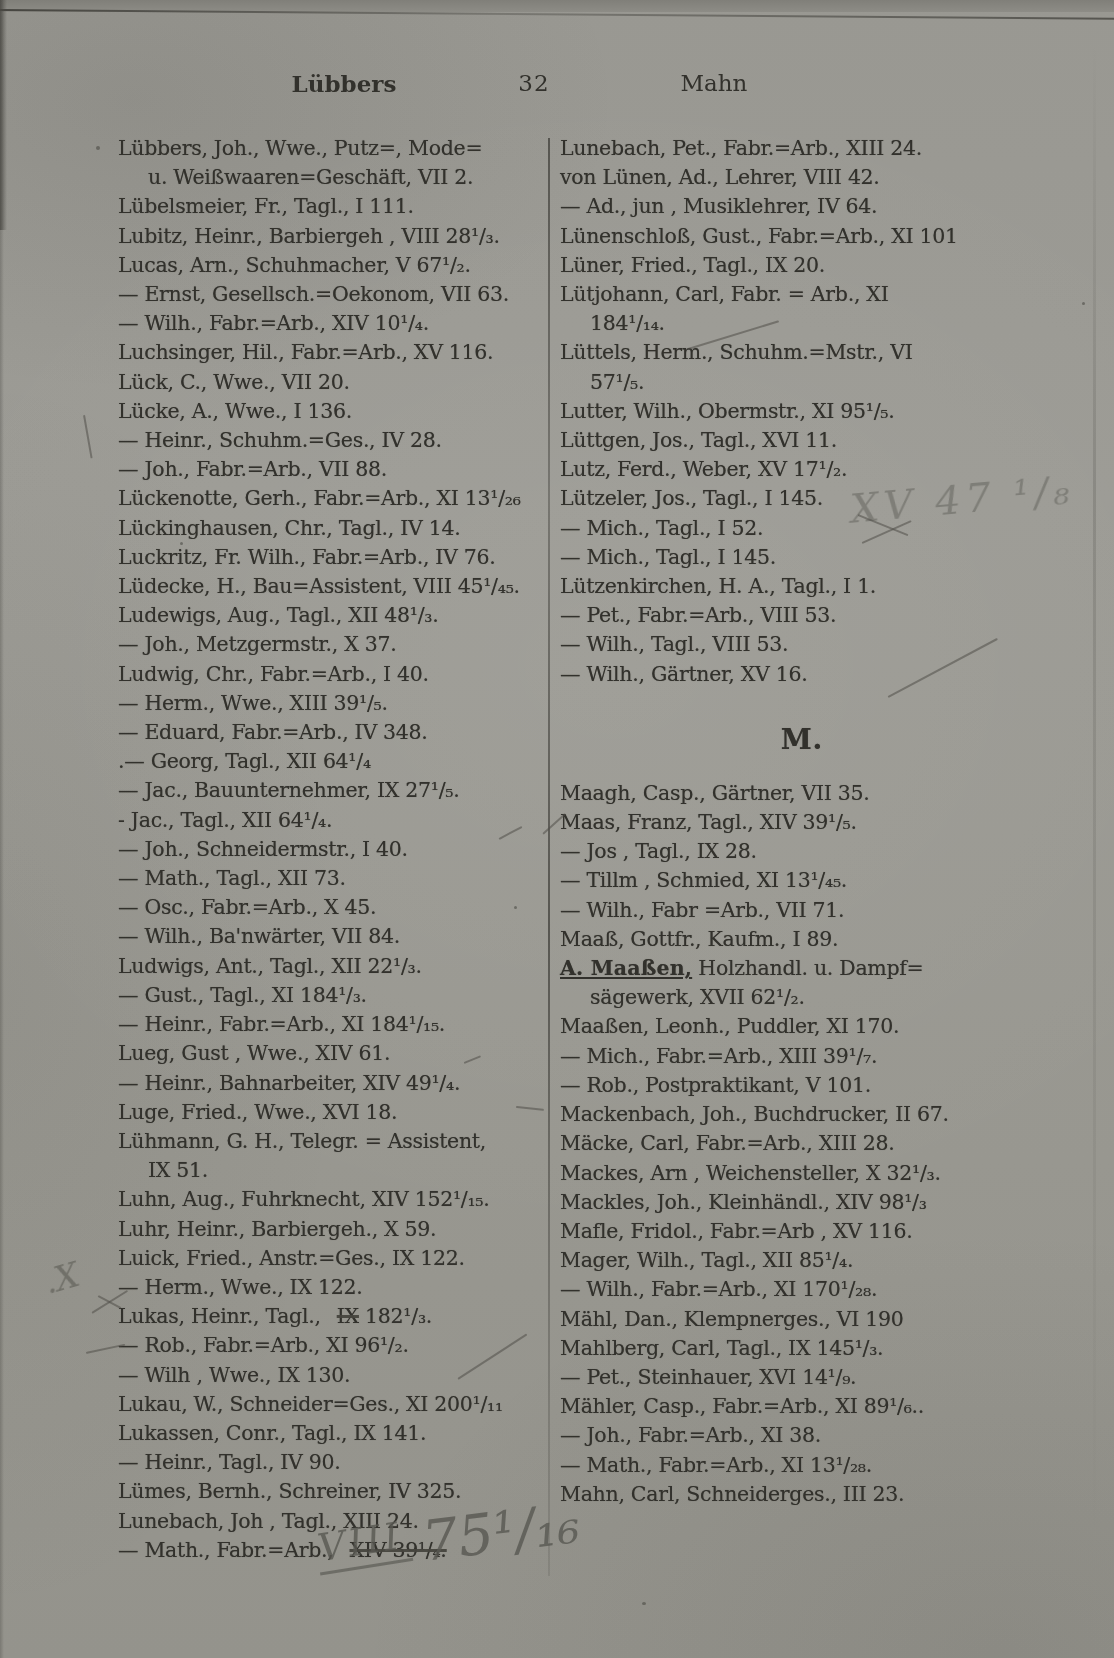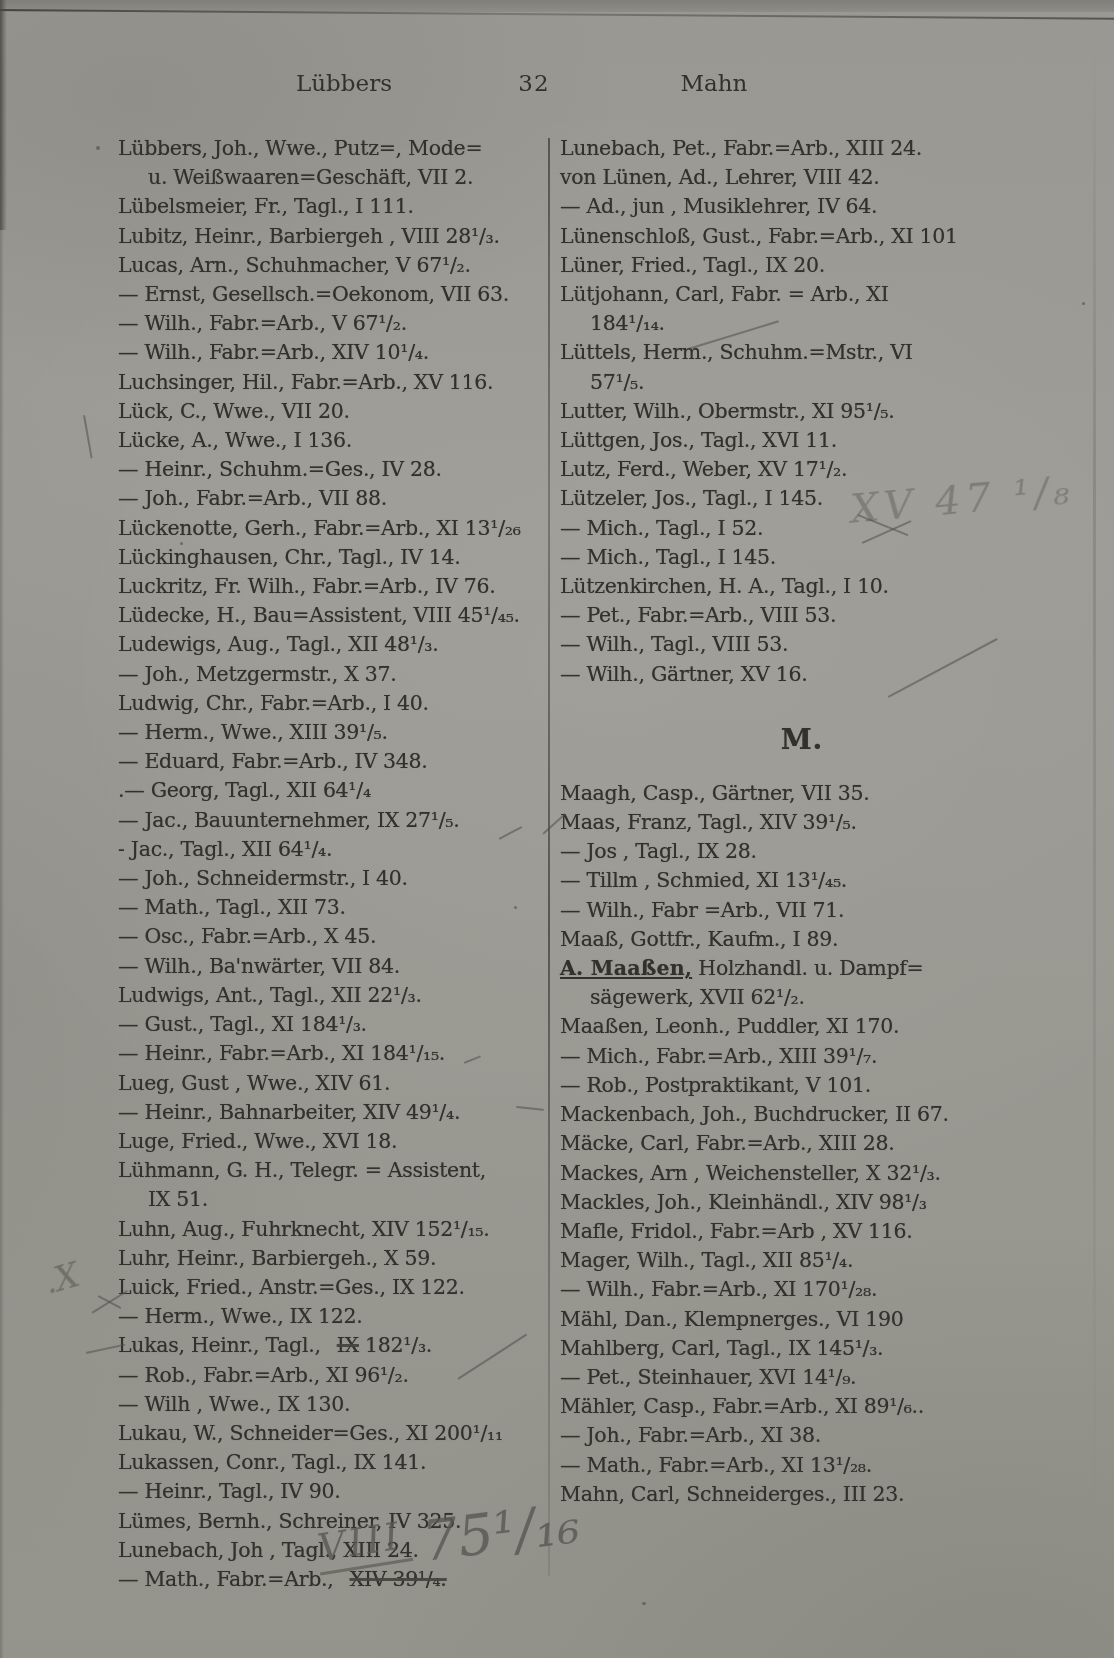--- a/index.html
+++ b/index.html
@@ -20,21 +20,21 @@
     transform:rotate(0.45deg);transform-origin:0 0;}
   .edge-left{position:absolute;top:0;left:0;width:7px;height:230px;
     background:linear-gradient(90deg,rgba(74,73,68,.8),rgba(74,73,68,0));}
   .edge-left2{position:absolute;top:0;left:0;width:4px;height:100%;
     background:linear-gradient(90deg,rgba(74,73,68,.35),rgba(74,73,68,0));}
   .crease-right{position:absolute;top:40px;left:1093px;width:3px;height:1500px;
     background:linear-gradient(rgba(70,69,64,0),rgba(70,69,64,.22) 30%,rgba(70,69,64,.12) 65%,rgba(70,69,64,0));}
 
   .running-header{position:absolute;top:70px;left:0;width:100%;height:30px;font-size:23px;}
   .gw{position:absolute;text-align:center;}
-  .gw-left{left:254px;width:180px;}
+  .gw-left{left:254px;width:180px;font-weight:bold;}
   .gw-num{left:484px;width:100px;letter-spacing:1px;}
   .gw-right{left:624px;width:180px;}
 
   .columns{position:absolute;top:134px;left:0;width:100%;}
   .col{position:absolute;top:0;}
   .col-left{left:118px;width:418px;}
   .col-right{left:560px;width:484px;}
   .divider{position:absolute;left:548px;top:4px;width:2px;height:1438px;
     background:linear-gradient(rgba(58,57,52,.7),rgba(58,57,52,.4) 25%,rgba(58,57,52,.7) 55%,rgba(58,57,52,.3) 85%,rgba(58,57,52,.15));}
 
@@ -79,21 +79,20 @@
   </div>
 
   <div class="columns">
     <div class="col col-left">
         <div class="entry-line"><span>Lübbers, Joh., Wwe., Putz=, Mode=</span></div>
         <div class="entry-line cont"><span>u. Weißwaaren=Geschäft, VII 2.</span></div>
         <div class="entry-line"><span>Lübelsmeier, Fr., Tagl., I 111.</span></div>
         <div class="entry-line"><span>Lubitz, Heinr., Barbiergeh , VIII 28¹/₃.</span></div>
         <div class="entry-line"><span>Lucas, Arn., Schuhmacher, V 67¹/₂.</span></div>
         <div class="entry-line"><span>— Ernst, Gesellsch.=Oekonom, VII 63.</span></div>
-        <div class="entry-line"><span>— Wilh., Fabr.=Arb., V 67¹/₂.</span></div>
         <div class="entry-line"><span>— Wilh., Fabr.=Arb., XIV 10¹/₄.</span></div>
         <div class="entry-line"><span>Luchsinger, Hil., Fabr.=Arb., XV 116.</span></div>
         <div class="entry-line"><span>Lück, C., Wwe., VII 20.</span></div>
         <div class="entry-line"><span>Lücke, A., Wwe., I 136.</span></div>
         <div class="entry-line"><span>— Heinr., Schuhm.=Ges., IV 28.</span></div>
         <div class="entry-line"><span>— Joh., Fabr.=Arb., VII 88.</span></div>
         <div class="entry-line"><span>Lückenotte, Gerh., Fabr.=Arb., XI 13¹/₂₆</span></div>
         <div class="entry-line"><span>Lückinghausen, Chr., Tagl., IV 14.</span></div>
         <div class="entry-line"><span>Luckritz, Fr. Wilh., Fabr.=Arb., IV 76.</span></div>
         <div class="entry-line"><span>Lüdecke, H., Bau=Assistent, VIII 45¹/₄₅.</span></div>
@@ -141,21 +140,21 @@
         <div class="entry-line"><span>Lütjohann, Carl, Fabr. = Arb., XI</span></div>
         <div class="entry-line cont"><span>184¹/₁₄.</span></div>
         <div class="entry-line"><span>Lüttels, Herm., Schuhm.=Mstr., VI</span></div>
         <div class="entry-line cont"><span>57¹/₅.</span></div>
         <div class="entry-line"><span>Lutter, Wilh., Obermstr., XI 95¹/₅.</span></div>
         <div class="entry-line"><span>Lüttgen, Jos., Tagl., XVI 11.</span></div>
         <div class="entry-line"><span>Lutz, Ferd., Weber, XV 17¹/₂.</span></div>
         <div class="entry-line"><span>Lützeler, Jos., Tagl., I 145.</span></div>
         <div class="entry-line"><span>— Mich., Tagl., I 52.</span></div>
         <div class="entry-line"><span>— Mich., Tagl., I 145.</span></div>
-        <div class="entry-line"><span>Lützenkirchen, H. A., Tagl., I 10.</span></div>
+        <div class="entry-line"><span>Lützenkirchen, H. A., Tagl., I 1.</span></div>
         <div class="entry-line"><span>— Pet., Fabr.=Arb., VIII 53.</span></div>
         <div class="entry-line"><span>— Wilh., Tagl., VIII 53.</span></div>
         <div class="entry-line"><span>— Wilh., Gärtner, XV 16.</span></div>
         <div class="section-heading">M.</div>
         <div class="entry-line"><span>Maagh, Casp., Gärtner, VII 35.</span></div>
         <div class="entry-line"><span>Maas, Franz, Tagl., XIV 39¹/₅.</span></div>
         <div class="entry-line"><span>— Jos , Tagl., IX 28.</span></div>
         <div class="entry-line"><span>— Tillm , Schmied, XI 13¹/₄₅.</span></div>
         <div class="entry-line"><span>— Wilh., Fabr =Arb., VII 71.</span></div>
         <div class="entry-line"><span>Maaß, Gottfr., Kaufm., I 89.</span></div>

